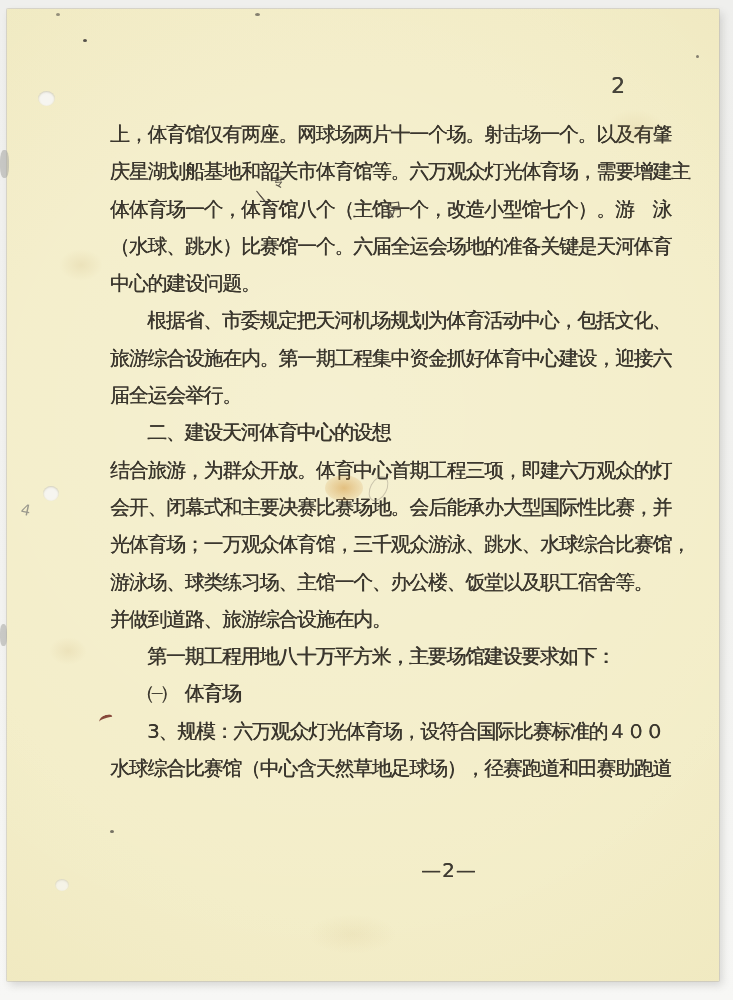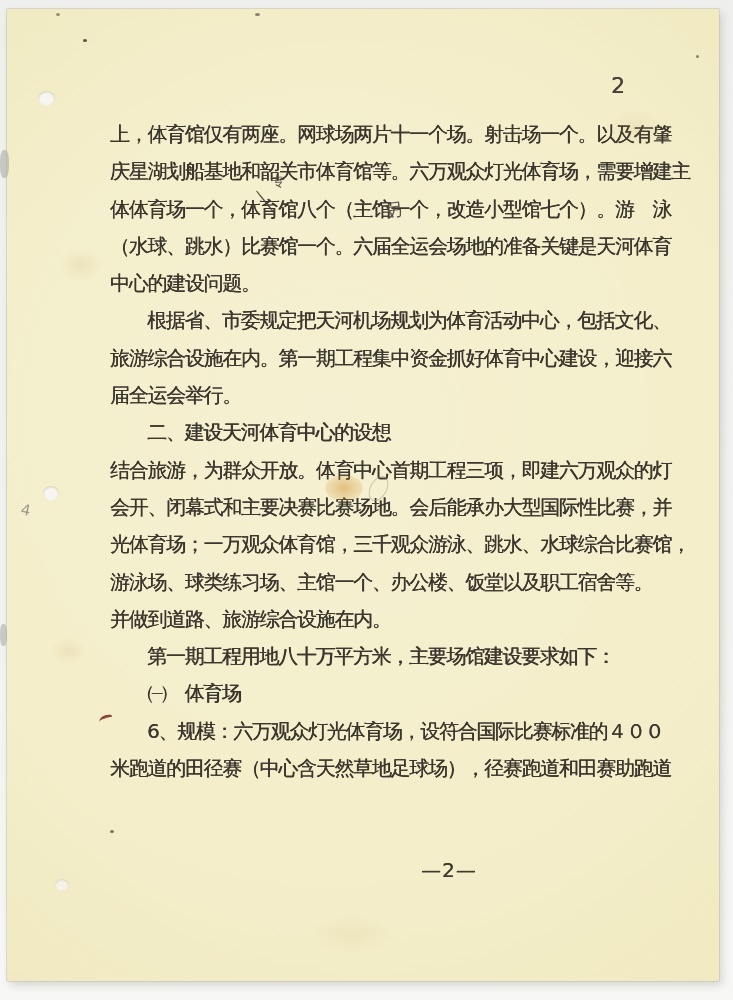--- a/index.html
+++ b/index.html
@@ -109,22 +109,22 @@
     <div class="line">旅游综合设施在内。第一期工程集中资金抓好体育中心建设，迎接六</div>
     <div class="line">届全运会举行。</div>
     <div class="line indent heavy">二、建设天河体育中心的设想</div>
     <div class="line">结合旅游，为群众开放。体育中心首期工程三项，即建六万观众的灯</div>
     <div class="line">会开、闭幕式和主要决赛比赛场地。会后能承办大型国际性比赛，并</div>
     <div class="line">光体育场；一万观众体育馆，三千观众游泳、跳水、水球综合比赛馆，</div>
     <div class="line">游泳场、球类练习场、主馆一个、办公楼、饭堂以及职工宿舍等。</div>
     <div class="line">并做到道路、旅游综合设施在内。</div>
     <div class="line indent heavy">第一期工程用地八十万平方米，主要场馆建设要求如下：</div>
     <div class="line indent heavy">㈠　体育场</div>
-    <div class="line indent">6、规模：六万观众灯光体育场，设符合国际比赛标准的４００</div>
-    <div class="line">米跑道的田径赛（中心含天然草地足球场），径赛跑道和田赛助跑道</div>
+    <div class="line indent">3、规模：六万观众灯光体育场，设符合国际比赛标准的４００</div>
+    <div class="line">水球综合比赛馆（中心含天然草地足球场），径赛跑道和田赛助跑道</div>
   </div>
 
   <div class="pagenum-bottom">—2—</div>
 
   <div class="hw hw-char-above">专</div>
   <div class="hw hw-slash"></div>
   <div class="hw hw-slash2"></div>
   <div class="hw hw-inline">另</div>
   <div class="hw hw-margin">4</div>
   <div class="red-tick"></div>

